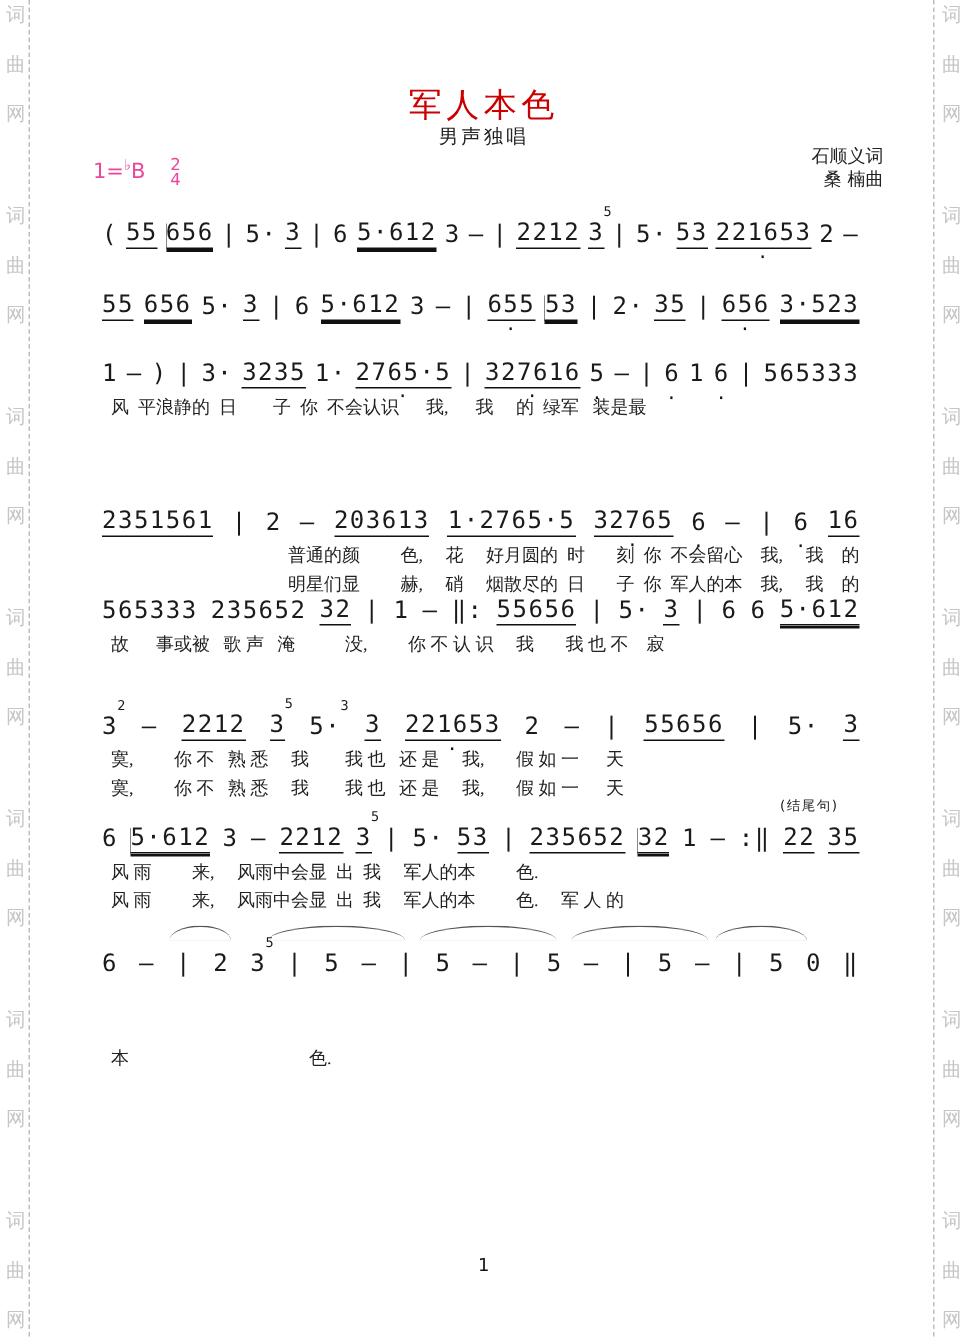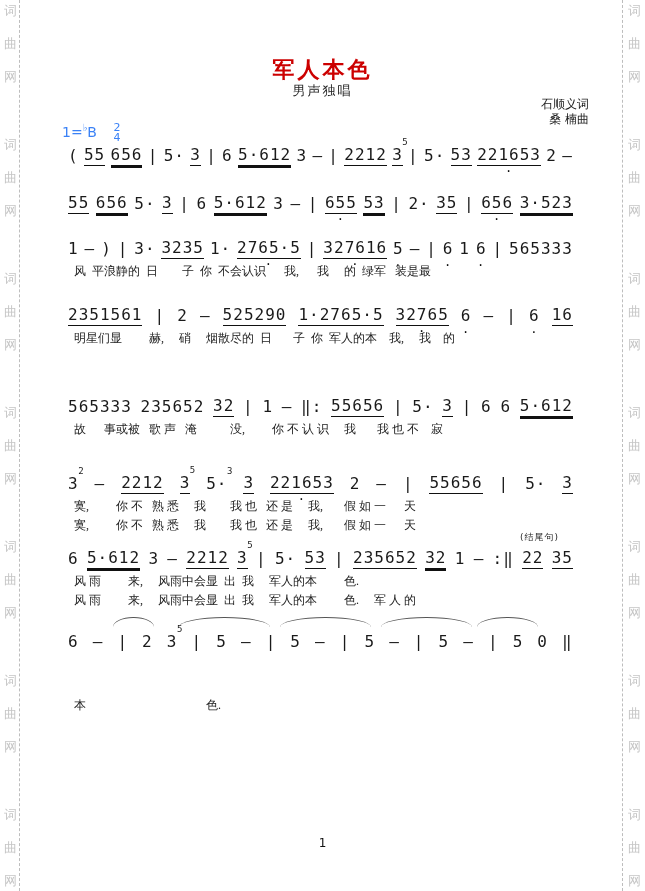--- a/index.html
+++ b/index.html
@@ -7,24 +7,24 @@
        font-family:"DejaVu Sans",sans-serif;color:#1a1a1a}
   .wm-line{position:absolute;top:0;bottom:0;width:0;border-left:1px dashed #bdbdbd}
   .wm-line.left{left:19px}
   .wm-line.right{left:622px}
   .wm-col{position:absolute;top:4px;display:flex;flex-direction:column;gap:55px}
   .wm-col.left{left:4px}
   .wm-col.right{left:628px}
   .wm-group{display:flex;flex-direction:column;gap:20px}
   .wm-ch{font-size:13px;line-height:13px;color:#c6c6c6}
   .page-title{position:absolute;top:55px;left:0;right:0;text-align:center;
-      font-size:22px;font-weight:bold;letter-spacing:3px}
+      font-size:22px;font-weight:normal;letter-spacing:3px}
   .subtitle{position:absolute;top:82px;left:0;right:0;text-align:center;
       font-size:13px;letter-spacing:2px;color:#222}
-  .keysig{position:absolute;top:122px;left:62px;font-size:14px;color:#3b82f6}
+  .keysig{position:absolute;top:105px;left:62px;font-size:14px;color:#ec4899}
   .flat{font-size:10px;vertical-align:super}
   .meter{display:inline-flex;flex-direction:column;margin-left:12px;
       font-size:11px;line-height:10px;text-align:center;vertical-align:middle}
   .credits{position:absolute;top:97px;right:56px;text-align:right;
       font-size:12px;line-height:15px;color:#222}
   #score{position:absolute;inset:0}
   .system{position:absolute;left:68px;width:505px}
   .music{display:flex;justify-content:space-between;align-items:flex-end;
       font-family:"DejaVu Sans Mono","DejaVu Sans",monospace;font-size:16px;height:26px}
   .tok{position:relative;line-height:1;padding-bottom:2px;letter-spacing:1px;white-space:nowrap}
@@ -199,35 +199,36 @@
         <span class="tok">—</span>
         <span class="tok bar">|</span>
         <span class="tok lo">6</span>
         <span class="tok">1</span>
         <span class="tok lo">6</span>
         <span class="tok bar">|</span>
         <span class="tok">565333</span>
       </div>
       <div class="lyric">风  平浪静的  日        子  你  不会认识      我,      我     的  绿军   装是最</div>
     </div>
-    <div class="system" style="top: 300px;">
+    <div class="system" style="top: 332px; text-align: right;">
       <div class="music">
         <span class="tok u1">2351561</span>
         <span class="tok bar">|</span>
         <span class="tok">2</span>
         <span class="tok">—</span>
-        <span class="tok u1">525290</span>
+        <span class="tok u1">203613</span>
         <span class="tok u1">1·2765·5</span>
         <span class="tok u1 lo">32765</span>
         <span class="tok lo">6</span>
         <span class="tok">—</span>
         <span class="tok bar">|</span>
         <span class="tok lo">6</span>
         <span class="tok u1">16</span>
       </div>
+      <div class="lyric">普通的颜         色,     花     好月圆的  时       刻  你  不会留心    我,     我    的</div>
       <div class="lyric">明星们显         赫,     硝     烟散尽的  日       子  你  军人的本    我,     我    的</div>
     </div>
     <div class="system" style="top: 391px;">
       <div class="music">
         <span class="tok">565333</span>
         <span class="tok">235652</span>
         <span class="tok u1">32</span>
         <span class="tok bar">|</span>
         <span class="tok">1</span>
         <span class="tok">—</span>

